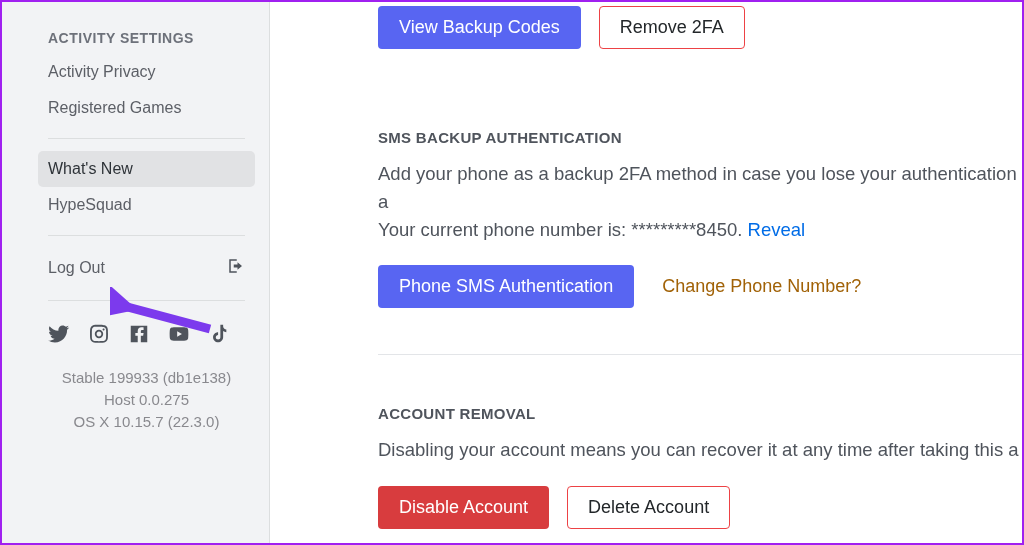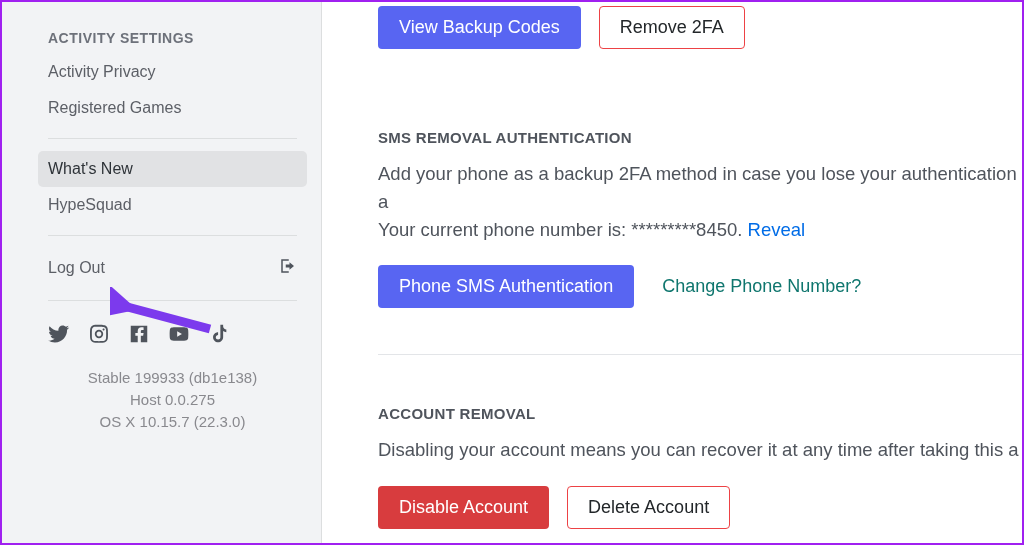--- a/index.html
+++ b/index.html
@@ -9,21 +9,21 @@
     width: 1024px;
     height: 545px;
     overflow: hidden;
     position: relative;
     border: 2px solid #a020f0;
   }
   .sidebar {
     position: absolute;
     left: 0;
     top: 0;
-    width: 320px;
+    width: 268px;
     height: 100%;
     background: #f2f3f5;
     padding: 20px 14px 20px 36px;
     border-right: 1px solid #dcdedf;
   }
   .section-heading {
     font-size: 14px;
     font-weight: 700;
     color: #6d717a;
     letter-spacing: 0.5px;
@@ -98,21 +98,21 @@
     margin-bottom: 14px;
   }
   .section-label.first { margin-top: 80px; }
   .desc {
     font-size: 18.5px;
     color: #4f545c;
     line-height: 1.5;
     margin-bottom: 22px;
   }
   .link { color: #006ce7; cursor: pointer; }
-  .muted-link { color: #0f766e; font-size: 18px; cursor: pointer; font-weight: 500; }
+  .muted-link { color: #a16207; font-size: 18px; cursor: pointer; font-weight: 500; }
   .sms-row { display: flex; gap: 28px; align-items: center; }
   .hr-main { height: 1px; background: #e3e5e8; margin: 46px 0 0 0; }
   .logout-icon { width: 18px; height: 18px; fill: #4f545c; }
   .arrow-annotation {
     position: absolute;
     left: 108px;
     top: 285px;
     pointer-events: none;
   }
 </style>
@@ -167,21 +167,21 @@
     <div>OS X 10.15.7 (22.3.0)</div>
   </div>
 </div>
 
 <div class="main">
   <div class="btn-row">
     <div class="btn btn-primary">View Backup Codes</div>
     <div class="btn btn-outline-red">Remove 2FA</div>
   </div>
 
-  <div class="section-label first">SMS REMOVAL AUTHENTICATION</div>
+  <div class="section-label first">SMS BACKUP AUTHENTICATION</div>
   <div class="desc">
     <span>Add your phone as a backup 2FA method in case you lose your authentication a</span><br>
     <span>Your current phone number is: *********8450. </span><span class="link">Reveal</span>
   </div>
   <div class="sms-row">
     <div class="btn btn-primary">Phone SMS Authentication</div>
     <span class="muted-link">Change Phone Number?</span>
   </div>
 
   <div class="hr-main"></div>

